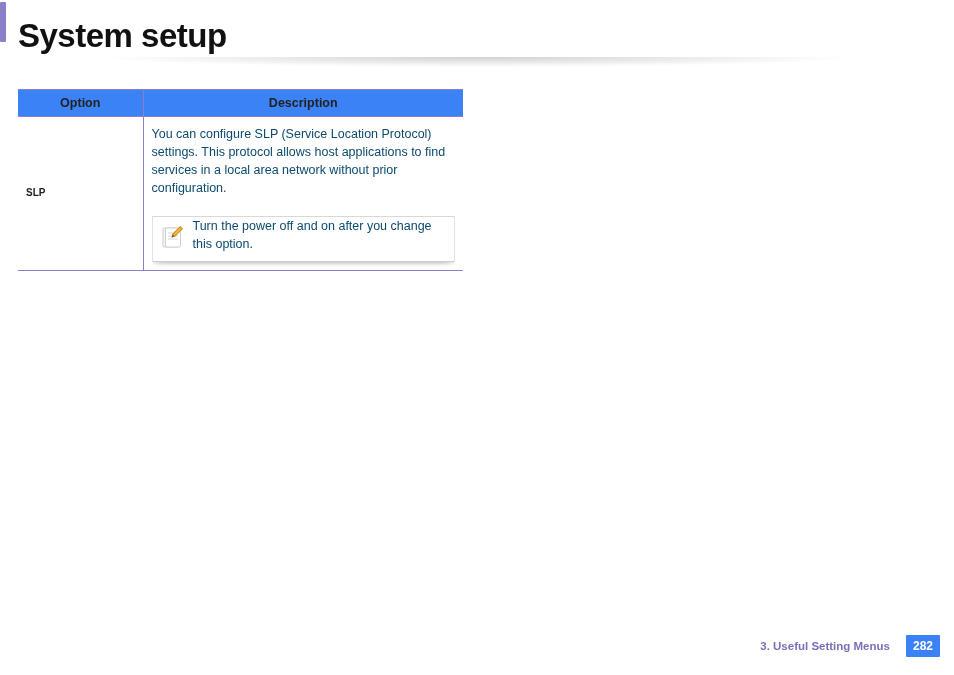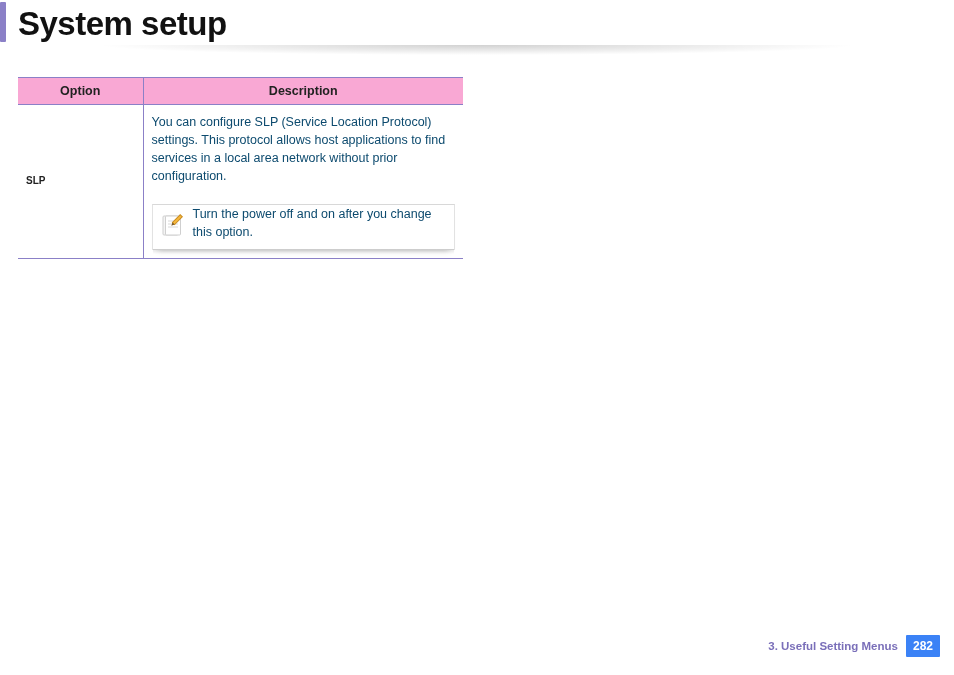--- a/index.html
+++ b/index.html
@@ -8,21 +8,21 @@
     padding: 0;
     width: 954px;
     height: 675px;
     background: #ffffff;
     font-family: "Myriad Pro", "Segoe UI", Arial, sans-serif;
     color: #222;
     position: relative;
   }
   .title-wrap {
     position: relative;
-    padding: 4px 0 0 18px;
+    padding: 16px 0 0 18px;
   }
   .title-bar {
     position: absolute;
     left: 0; top: 2px;
     width: 6px;
     height: 40px;
     background: #8b80c7;
     border-radius: 1px;
   }
   h1.page-title {
@@ -42,21 +42,21 @@
   .content {
     padding-left: 18px;
   }
 
   table.opt {
     border-collapse: collapse;
     width: 445px;
     font-size: 12.5px;
   }
   table.opt thead th {
-    background: #f9a8d4;
+    background: #3b82f6;
     border-top: 1px solid #8b80c7;
     border-bottom: 1px solid #8b80c7;
     font-weight: 700;
     color: #222;
     padding: 6px 8px;
     text-align: center;
   }
   table.opt thead th:first-child {
     border-right: 1px solid #8b80c7;
     width: 125px;
@@ -98,21 +98,21 @@
     width: 22px; height: 26px;
   }
   .note-text { font-size: 12.5px; line-height:1.45; }
 
   .footer {
     position: absolute;
     right: 14px;
     bottom: 18px;
     display: flex;
     align-items: center;
-    gap: 8px;
+    gap: 16px;
   }
   .footer-label {
     font-size: 11.5px;
     font-weight: 700;
     color: #7a6fb9;
   }
   .footer-page {
     background: #3b82f6;
     color: #fff;
     font-weight: 700;

